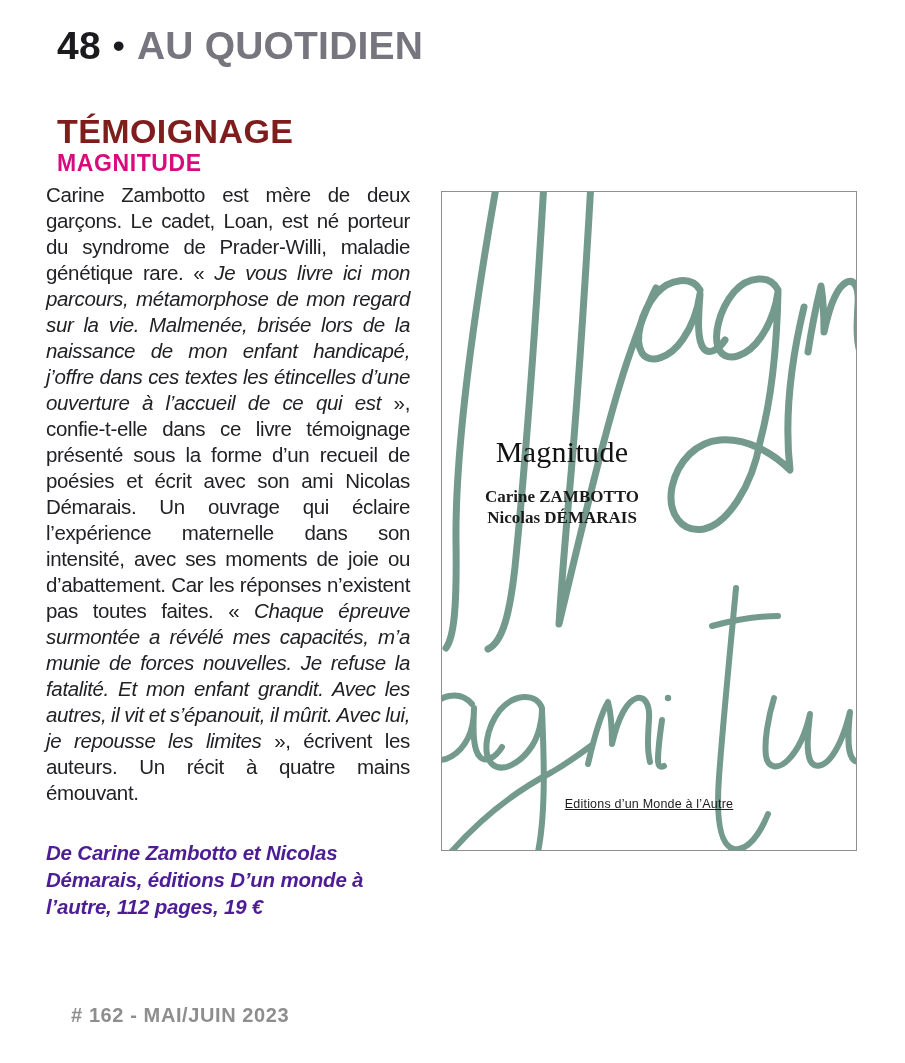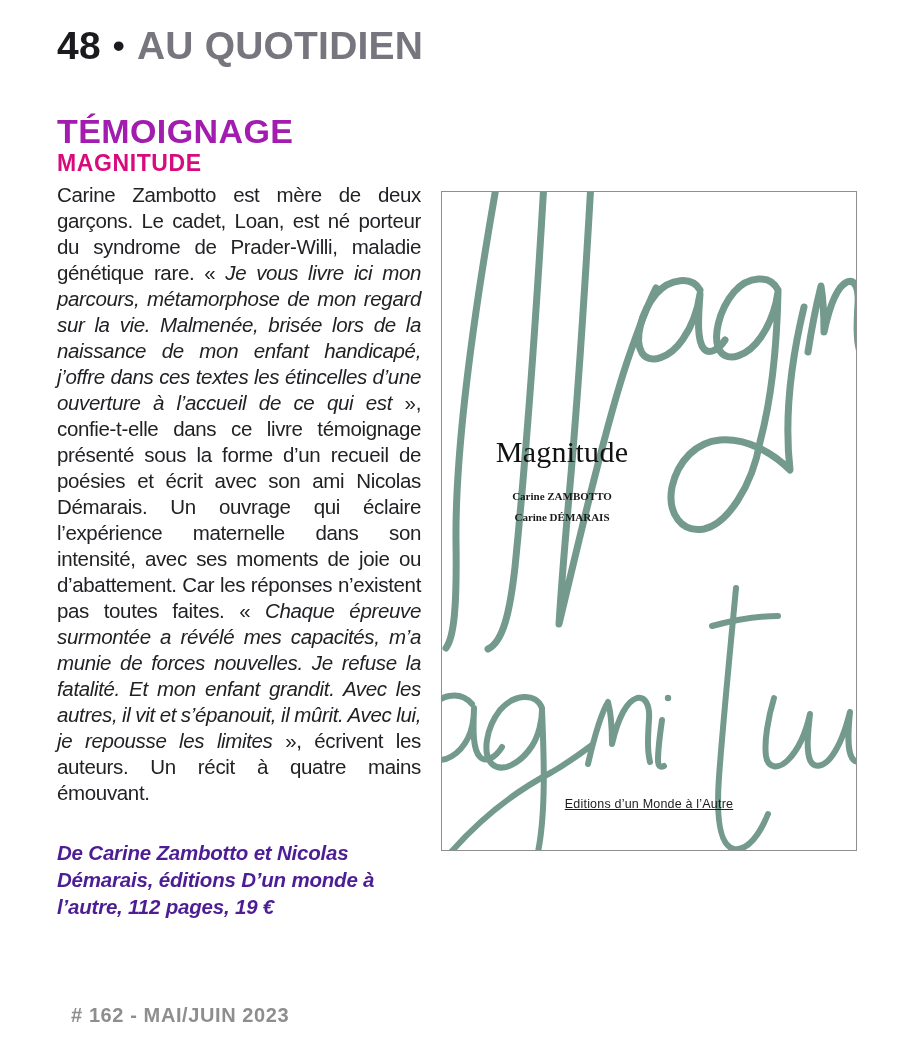--- a/index.html
+++ b/index.html
@@ -6,24 +6,24 @@
   .page{
     position:relative;width:905px;height:1063px;background:#ffffff;overflow:hidden;
     font-family:"Liberation Sans",sans-serif;color:#212125;
   }
   
   .kicker{position:absolute;left:57px;top:24px;font-size:39px;font-weight:800;letter-spacing:0.2px;white-space:nowrap;}
   .kicker .num{color:#1b1b1f;}
   .kicker .dot{color:#1b1b1f;margin:0 12px;font-size:34px;vertical-align:2px;}
   .kicker .section{color:#77767f;}
   
-  .h-cat{position:absolute;left:57px;top:112px;margin:0;font-size:34px;font-weight:900;letter-spacing:0.4px;color:#a21caf;}
+  .h-cat{position:absolute;left:57px;top:112px;margin:0;font-size:34px;font-weight:900;letter-spacing:0.4px;color:#7f1d1d;}
   .h-title{position:absolute;left:57px;top:150px;margin:0;font-size:23px;font-weight:900;letter-spacing:0.6px;color:#d80b7d;}
   
-  .column{position:absolute;left:57px;top:182px;width:364px;}
+  .column{position:absolute;left:46px;top:182px;width:364px;}
   .body-text{
     margin:0;font-size:20.5px;line-height:26px;letter-spacing:-0.35px;word-spacing:-0.5px;
     text-align:justify;color:#222226;
     hyphens:auto;-webkit-hyphens:auto;
   }
   .body-text .it{font-style:italic;}
   .credit{
     margin:33px 0 0 0;font-size:20.5px;line-height:27px;letter-spacing:-0.2px;
     font-style:italic;font-weight:600;color:#4c1d95;
   }
@@ -32,21 +32,21 @@
   
   .cover{
     position:absolute;left:441px;top:191px;width:416px;height:660px;
     background:#ffffff;border:1px solid #8f8f8f;box-sizing:border-box;overflow:hidden;
   }
   .cover svg{position:absolute;left:0;top:0;}
   .cover-titleblock{position:absolute;left:0;top:243px;width:240px;text-align:center;}
   .cover-title{
     margin:0;font-family:"Liberation Serif",serif;font-weight:500;font-size:30px;color:#121212;letter-spacing:0.3px;
   }
-  .cover-authors{margin:17px 0 0 0;font-family:"Liberation Serif",serif;font-size:11px;font-weight:700;color:#1a1a1a;line-height:21px;}
+  .cover-authors{margin:17px 0 0 0;font-family:"Liberation Serif",serif;font-size:17px;font-weight:700;color:#1a1a1a;line-height:21px;}
   .cover-publisher{
     position:absolute;left:0;top:605px;width:100%;text-align:center;
     font-size:12.5px;font-weight:500;color:#1c1c1c;letter-spacing:0.2px;text-decoration:underline;
   }
 </style>
 </head>
 <body>
 
 <div class="page">
 
@@ -94,21 +94,21 @@
         <path d="M 294,396 C 288,460 281,530 277,585 C 274,627 278,654 292,657 C 306,659 318,642 326,622"></path>
         <path d="M 270,434 C 292,428 316,424 336,424"></path>
 
         <path d="M 332,506 C 326,526 322,550 324,564 C 326,576 336,578 346,568 C 356,558 364,540 368,522 C 366,540 364,558 368,568 C 372,577 382,575 390,564 C 398,553 404,536 408,520 C 406,540 405,558 410,566 C 414,572 418,570 422,562"></path>
       </g>
     </svg>
     <div class="cover-titleblock">
       <p class="cover-title">Magnitude</p>
       <p class="cover-authors">
         <span>Carine ZAMBOTTO</span><br>
-        <span>Carine DÉMARAIS</span>
+        <span>Nicolas DÉMARAIS</span>
       </p>
     </div>
     <div class="cover-publisher">Editions d’un Monde à l’Autre</div>
   </div>
 
   <div class="footer"># 162 - MAI/JUIN 2023</div>
 
 </div>
 
 </body></html>

